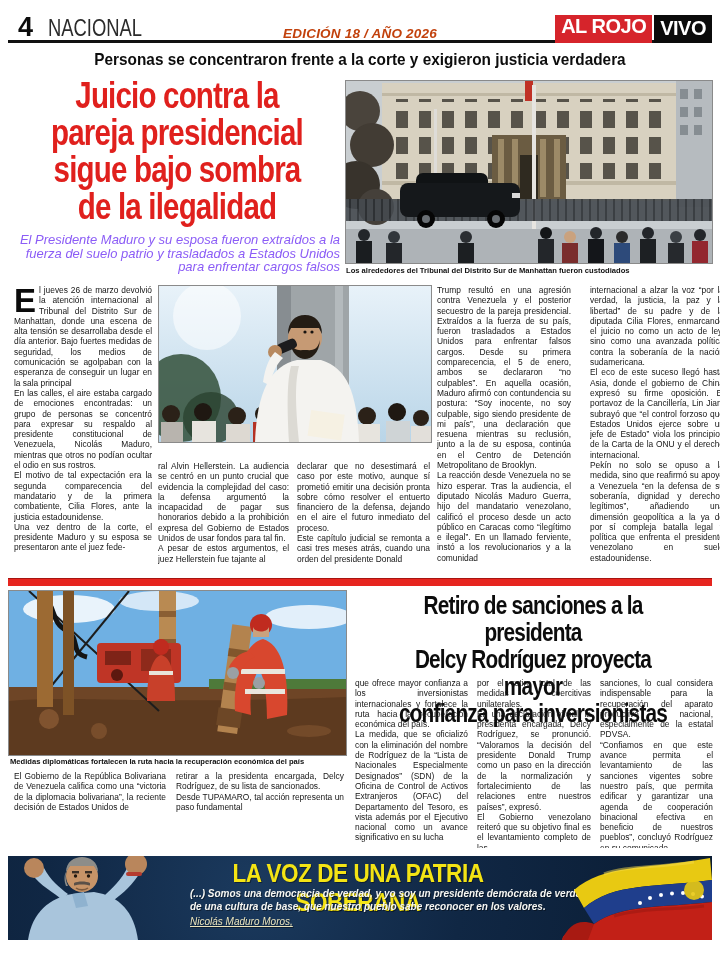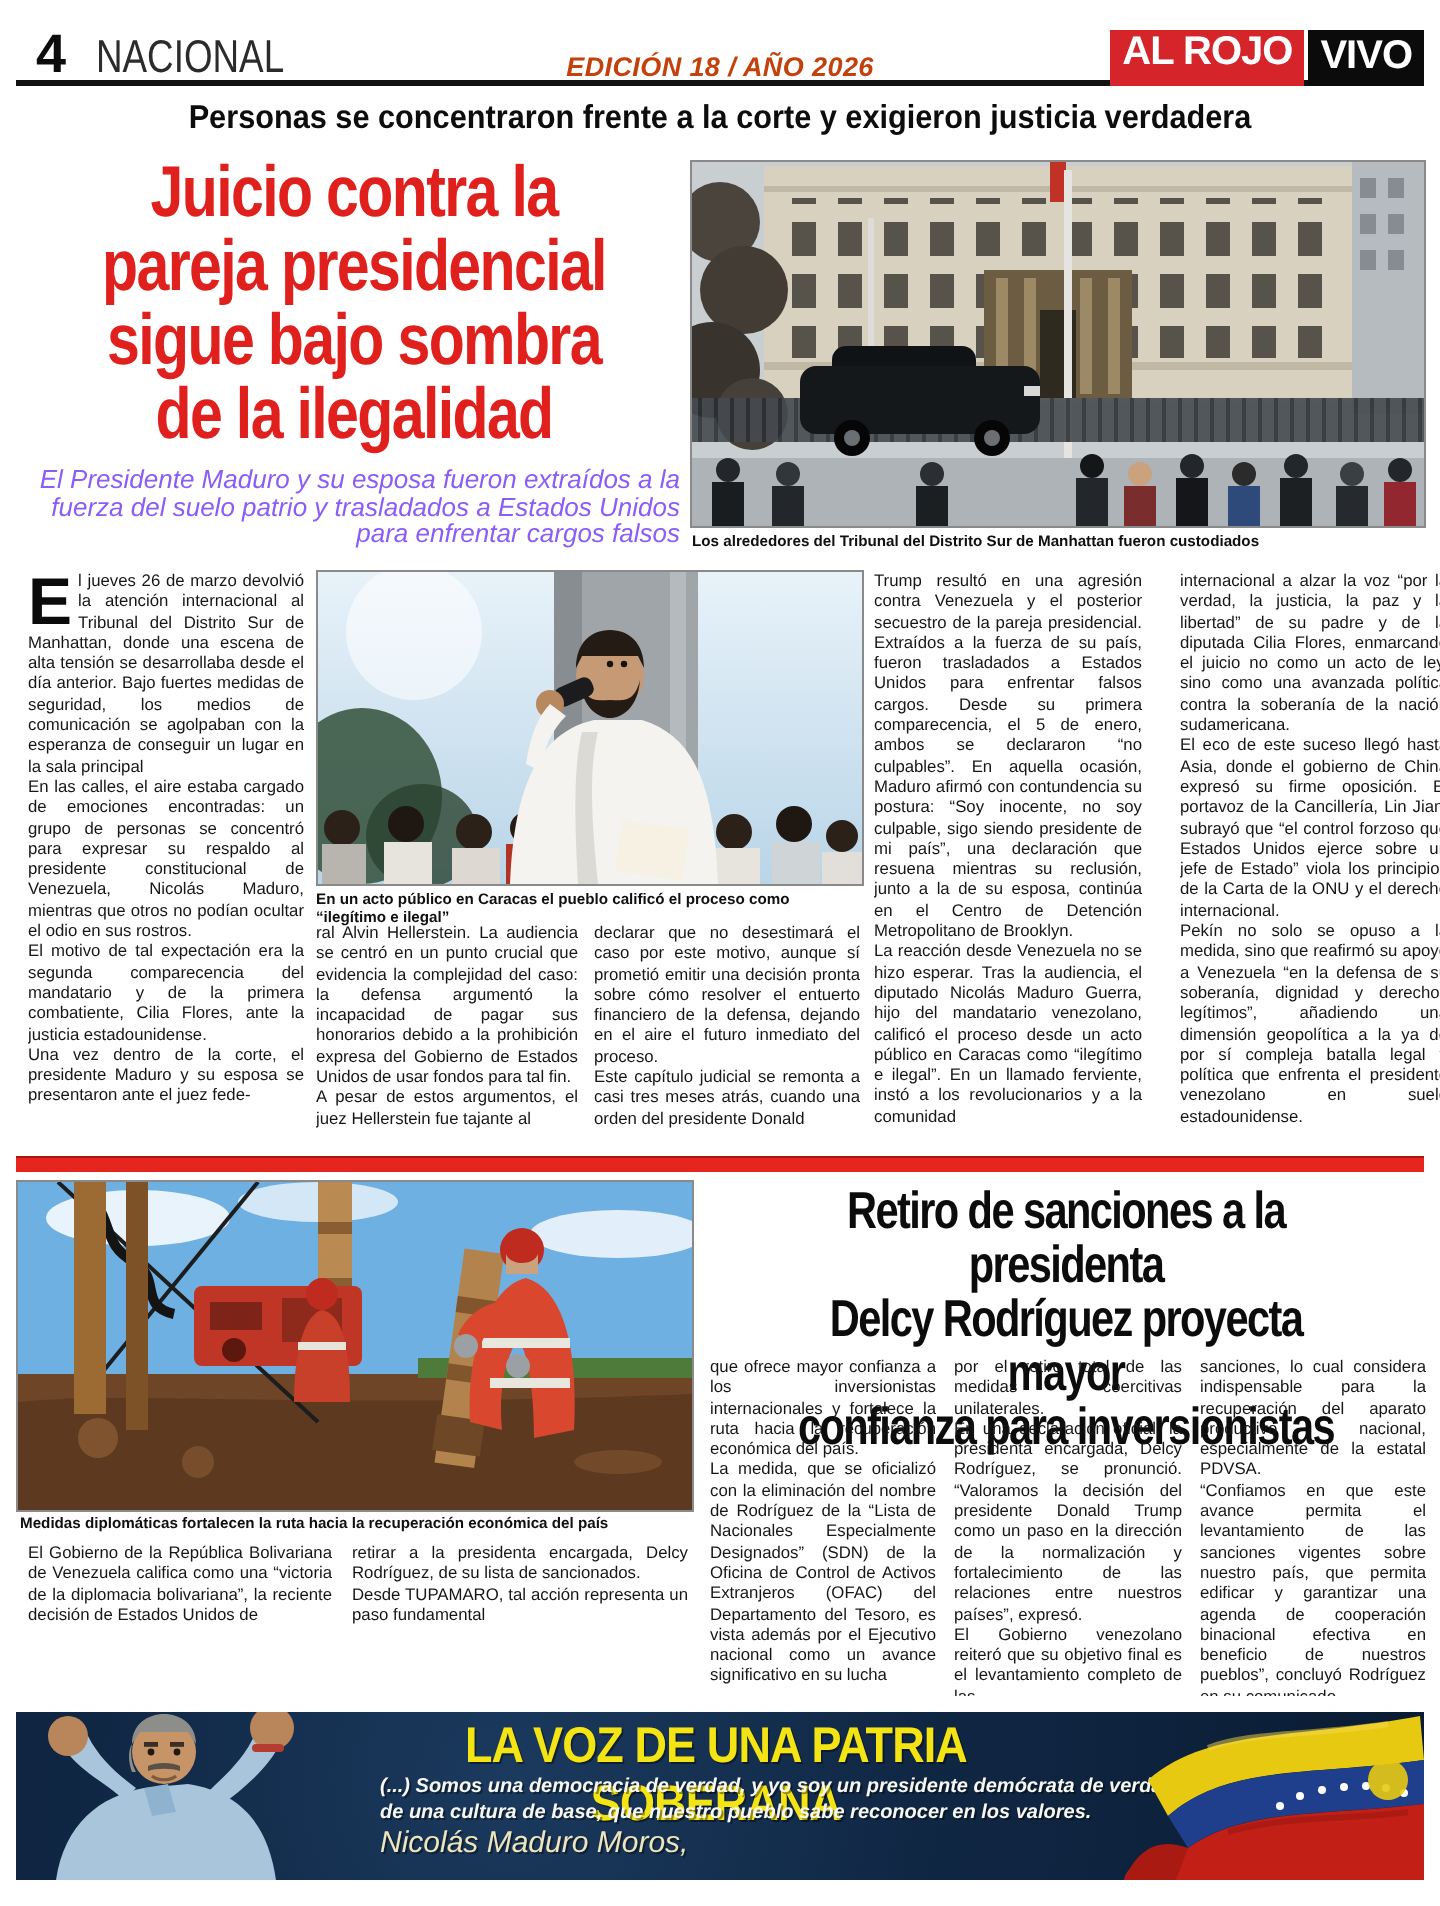--- a/index.html
+++ b/index.html
@@ -36,21 +36,21 @@
   
   .sec-head{color:#0c0c0c;font-weight:bold;font-size:26px;line-height:27px;text-align:center;
     white-space:pre-line;transform:scaleX(.8);transform-origin:center top;letter-spacing:-1px;}
   
   .banner{background:
       radial-gradient(circle at 35% 40%, #1b3a5e 0%, #102744 45%, #0a1c33 100%);
     overflow:hidden;}
   .banner-title{color:#f4e414;font-weight:bold;font-size:25px;text-align:center;letter-spacing:-.5px;
     transform:scaleX(.9);transform-origin:center top;text-shadow:1px 1px 0 #00000066;}
   .banner-quote{color:#f6f6f2;font-weight:bold;font-style:italic;font-size:10px;line-height:12.5px;text-shadow:1px 1px 0 #00000066;}
-  .banner-attr{color:#ece5bd;font-style:italic;font-size:15px;line-height:11.5px;text-shadow:1px 1px 0 #00000066;}
+  .banner-attr{color:#ece5bd;font-style:italic;font-size:10px;line-height:11.5px;text-shadow:1px 1px 0 #00000066;text-decoration:underline;}
 </style>
 </head>
 <body>
 
 <div id="page">
 
   <div class="abs pagenum" style="left:18px;top:12px;">4</div>
   <div class="abs section" style="left:48px;top:15px;">NACIONAL</div>
   <div class="abs edition" style="left:160px;right:160px;top:26px;">EDICIÓN 18 / AÑO 2026</div>
   <div class="abs head-rule" style="left:8px;right:8px;top:40px;"></div>
@@ -187,21 +187,20 @@
         </g>
       <circle cx="116" cy="66" r="7" fill="#b8895f"></circle>
       <path d="M104,96 C106,82 110,72 116,66 L124,72 C116,80 112,90 112,100 Z" fill="#f4f3f0"></path>
       <g transform="rotate(8 166 140)">
           <rect x="150" y="126" width="34" height="26" fill="#f6f1e3"></rect>
         </g>
       <circle cx="146" cy="46" r="1.6" fill="#171310"></circle>
         <circle cx="153" cy="46" r="1.6" fill="#171310"></circle>
     </svg>
   </div>
-  <div class="abs caption" style="left:158px;top:445px;width:272px;">En un acto público en Caracas el pueblo calificó el proceso como “ilegítimo e ilegal”</div>
 
   <div class="abs col prewrap" style="left:297px;top:461px;width:133px;height:110px;">declarar que no desestimará el caso por este motivo, aunque sí prometió emitir una decisión pronta sobre cómo resolver el entuerto financiero de la defensa, dejando en el aire el futuro inmediato del proceso.
 Este capítulo judicial se remonta a casi tres meses atrás, cuando una orden del presidente Donald</div>
   <div class="abs col prewrap" style="left:158px;top:461px;width:131px;height:110px;">ral Alvin Hellerstein. La audiencia se centró en un punto crucial que evidencia la complejidad del caso: la defensa argumentó la incapacidad de pagar sus honorarios debido a la prohibición expresa del Gobierno de Estados Unidos de usar fondos para tal fin.
 A pesar de estos argumentos, el juez Hellerstein fue tajante al</div>
   <div class="abs col prewrap" style="left:437px;top:285px;width:134px;height:287px;">Trump resultó en una agresión contra Venezuela y el posterior secuestro de la pareja presidencial. Extraídos a la fuerza de su país, fueron trasladados a Estados Unidos para enfrentar falsos cargos. Desde su primera comparecencia, el 5 de enero, ambos se declararon “no culpables”. En aquella ocasión, Maduro afirmó con contundencia su postura: “Soy inocente, no soy culpable, sigo siendo presidente de mi país”, una declaración que resuena mientras su reclusión, junto a la de su esposa, continúa en el Centro de Detención Metropolitano de Brooklyn.
 La reacción desde Venezuela no se hizo esperar. Tras la audiencia, el diputado Nicolás Maduro Guerra, hijo del mandatario venezolano, calificó el proceso desde un acto público en Caracas como “ilegítimo e ilegal”. En un llamado ferviente, instó a los revolucionarios y a la comunidad</div>
   <div class="abs col prewrap" style="left:578px;top:285px;width:134px;height:287px;margin-left:12px;">internacional a alzar la voz “por la verdad, la justicia, la paz y la libertad” de su padre y de la diputada Cilia Flores, enmarcando el juicio no como un acto de ley, sino como una avanzada política contra la soberanía de la nación sudamericana.
 El eco de este suceso llegó hasta Asia, donde el gobierno de China expresó su firme oposición. El portavoz de la Cancillería, Lin Jian, subrayó que “el control forzoso que Estados Unidos ejerce sobre un jefe de Estado” viola los principios de la Carta de la ONU y el derecho internacional.
 Pekín no solo se opuso a la medida, sino que reafirmó su apoyo a Venezuela “en la defensa de su soberanía, dignidad y derechos legítimos”, añadiendo una dimensión geopolítica a la ya de por sí compleja batalla legal y política que enfrenta el presidente venezolano en suelo estadounidense.</div>

